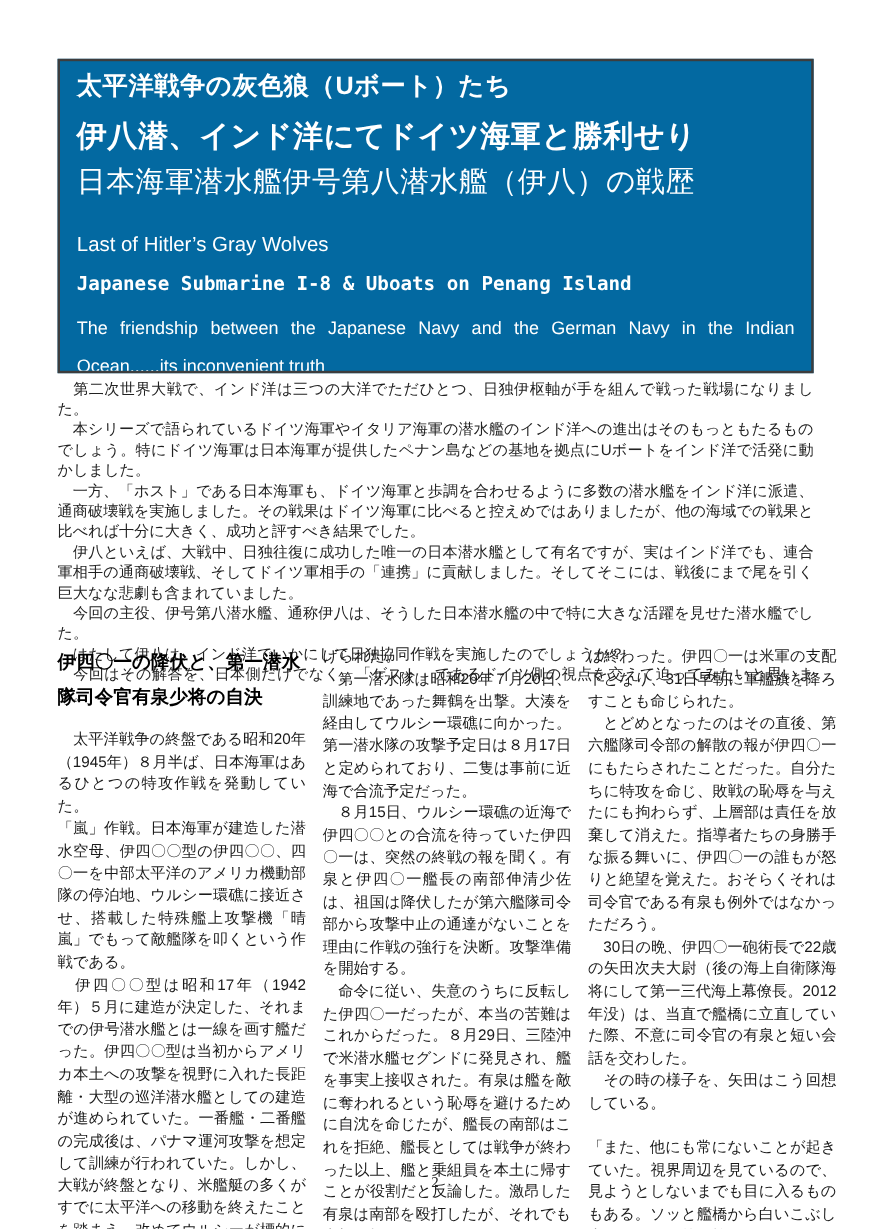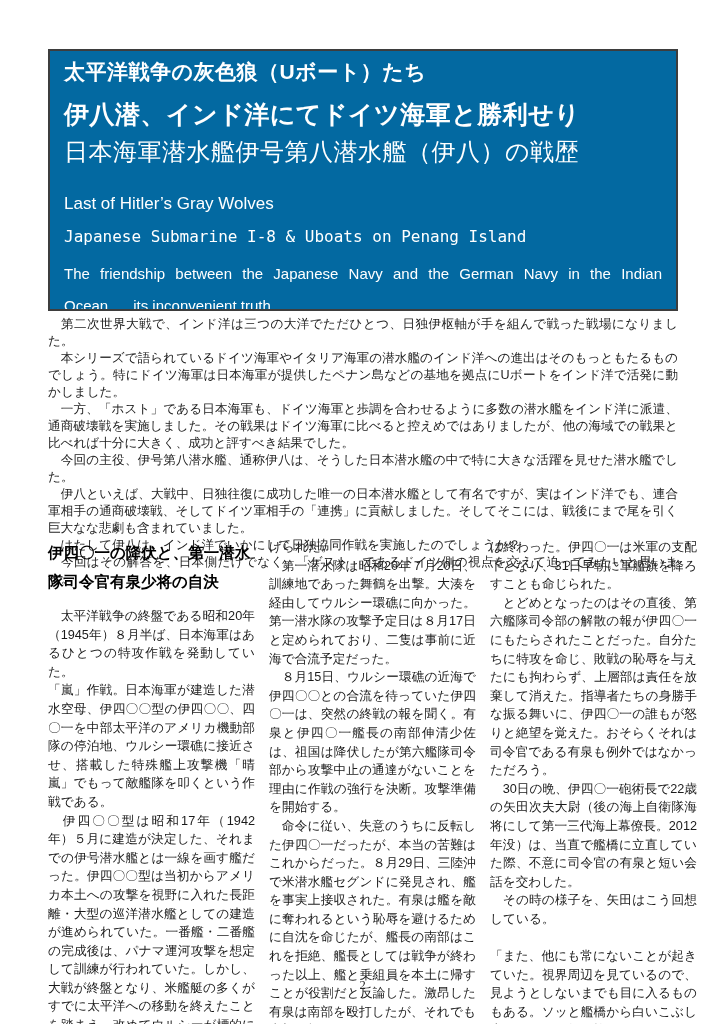--- a/index.html
+++ b/index.html
@@ -19,21 +19,21 @@
     position:absolute; left:48px; top:49px;
     width:630px; height:262px; box-sizing:border-box;
     background:#0369a1; color:#ffffff;
     border:2px solid #3d3d3d;
     padding:8px 14px; overflow:hidden;
   }
   .t1 { font-size:21px; font-weight:bold; line-height:26px; margin:0 0 14px; letter-spacing:0.5px; }
   .t2 { font-size:25px; font-weight:bold; line-height:30px; margin:0 0 9px;  letter-spacing:0.5px; }
   .t3 { font-size:24px; font-weight:normal; line-height:27px; margin:0;        letter-spacing:0.5px; }
   .e1 { font-size:17px; line-height:21px; margin:28px 0 0; }
-  .e2 { font-size:16px; line-height:20px; margin:13px 0 0; font-weight:normal;
+  .e2 { font-size:16px; line-height:20px; margin:13px 0 0; font-weight:bold;
         font-family:"DejaVu Sans Mono", monospace; }
   .e3 { font-size:15px; line-height:32px; margin:11px 0 0; text-align:justify; }
 
   
   .intro {
     position:absolute; left:48px; top:316px; width:630px;
     font-size:12.6px; line-height:17px; text-align:justify; color:#222222;
   }
   .intro p { margin:0; }
 
@@ -71,22 +71,22 @@
     <p class="t3">日本海軍潜水艦伊号第八潜水艦（伊八）の戦歴</p>
     <p class="e1">Last of Hitler’s Gray Wolves</p>
     <p class="e2">Japanese Submarine I-8 &amp; Uboats on Penang Island</p>
     <p class="e3">The friendship between the Japanese Navy and the German Navy in the Indian Ocean......its inconvenient truth</p>
   </div>
 
   <div class="intro">
       <p>　第二次世界大戦で、インド洋は三つの大洋でただひとつ、日独伊枢軸が手を組んで戦った戦場になりました。</p>
       <p>　本シリーズで語られているドイツ海軍やイタリア海軍の潜水艦のインド洋への進出はそのもっともたるものでしょう。特にドイツ海軍は日本海軍が提供したペナン島などの基地を拠点にUボートをインド洋で活発に動かしました。</p>
       <p>　一方、「ホスト」である日本海軍も、ドイツ海軍と歩調を合わせるように多数の潜水艦をインド洋に派遣、通商破壊戦を実施しました。その戦果はドイツ海軍に比べると控えめではありましたが、他の海域での戦果と比べれば十分に大きく、成功と評すべき結果でした。</p>
+      <p>　伊八といえば、大戦中、日独往復に成功した唯一の日本潜水艦として有名ですが、実はインド洋でも、連合軍相手の通商破壊戦、そしてドイツ軍相手の「連携」に貢献しました。そしてそこには、戦後にまで尾を引く巨大なな悲劇も含まれていました。</p>
       <p>　今回の主役、伊号第八潜水艦、通称伊八は、そうした日本潜水艦の中で特に大きな活躍を見せた潜水艦でした。</p>
-      <p>　伊八といえば、大戦中、日独往復に成功した唯一の日本潜水艦として有名ですが、実はインド洋でも、連合軍相手の通商破壊戦、そしてドイツ軍相手の「連携」に貢献しました。そしてそこには、戦後にまで尾を引く巨大なな悲劇も含まれていました。</p>
       <p>　はたして伊八は、インド洋でいかにして日独協同作戦を実施したのでしょうか？</p>
       <p>　今回はその解答を、日本側だけでなく、「ゲスト」であるドイツ側の視点を交えて迫ってみたいと思います。</p>
     </div>
 
   <div class="columns">
     <div class="col">
       <h2 class="col-heading">伊四〇一の降伏と、第一潜水隊司令官有泉少将の自決</h2>
       <div>
           <p>　太平洋戦争の終盤である昭和20年（1945年）８月半ば、日本海軍はあるひとつの特攻作戦を発動していた。</p>
           <p>「嵐」作戦。日本海軍が建造した潜水空母、伊四〇〇型の伊四〇〇、四〇一を中部太平洋のアメリカ機動部隊の停泊地、ウルシー環礁に接近させ、搭載した特殊艦上攻撃機「晴嵐」でもって敵艦隊を叩くという作戦である。</p>

